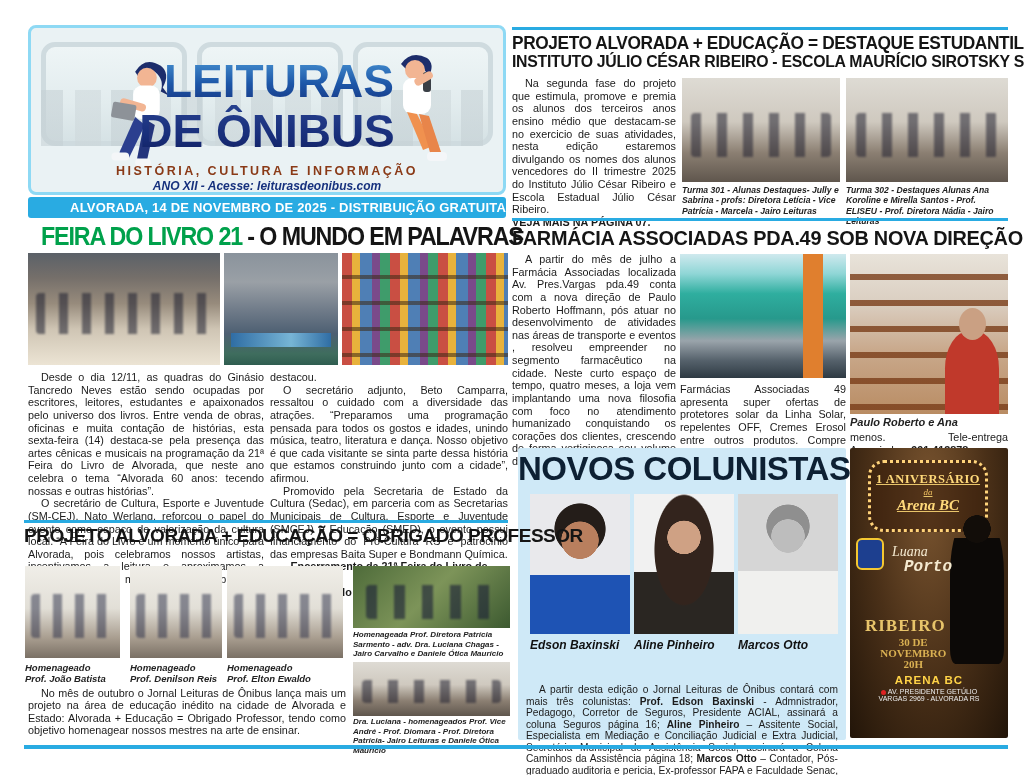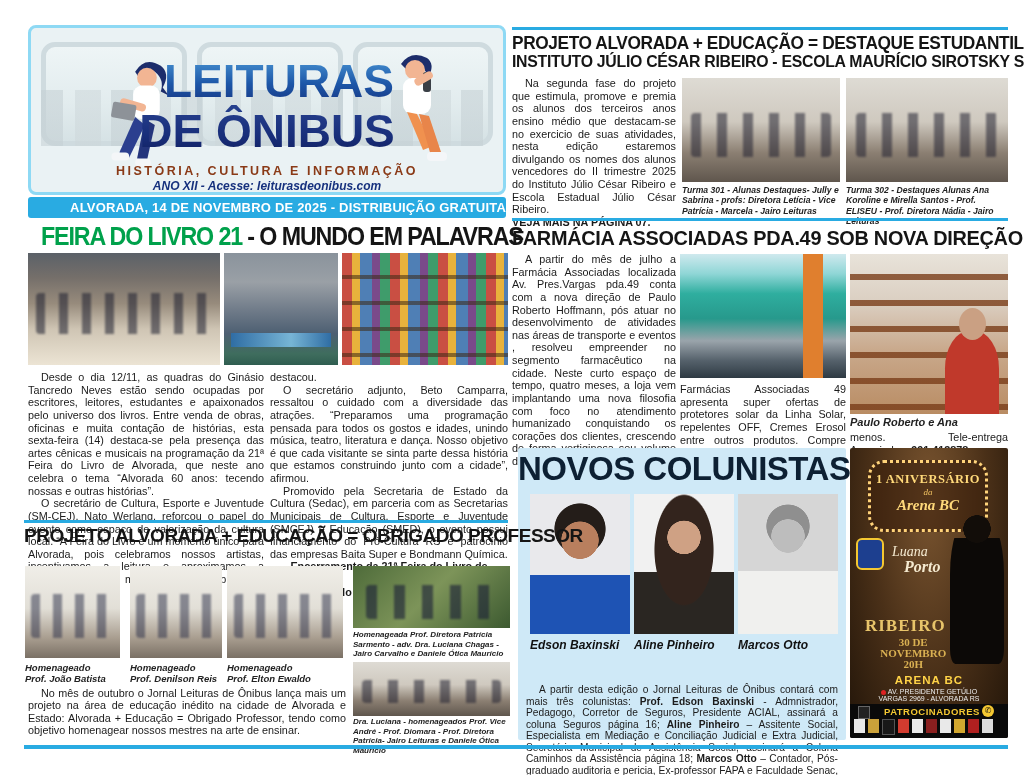--- a/index.html
+++ b/index.html
@@ -76,21 +76,21 @@
   }
   .banner{position:absolute;left:28px;top:197px;width:478px;height:21px;background:#29abe2;
         border-radius:3px;color:#fff;font-weight:bold;font-size:13px;line-height:21px;text-align:right;letter-spacing:.2px;}
   
   .panel{position:absolute;left:518px;top:448px;width:328px;height:292px;background:#cfe9f7;border-radius:2px;}
   
   .poster{position:absolute;left:850px;top:448px;width:158px;height:290px;overflow:hidden;border-radius:2px;
         background:radial-gradient(ellipse at 50% 18%,#7a5530 0%,#4a3018 52%,#221509 100%);
         font-family:"Liberation Serif",serif;color:#e8c46a;}
   .marquee{position:absolute;left:18px;top:12px;width:120px;height:72px;border:3px dotted #ffd37a;
-        border-radius:16px;background:rgba(55,28,10,.55);text-align:center;box-sizing:border-box;}
+        border-radius:16px;background:rgba(55,28,10,.55);text-align:center;box-sizing:border-box;text-decoration:underline;}
   .slogos{position:absolute;left:4px;bottom:3px;right:4px;display:flex;gap:3px;}
   .slogo{width:11px;height:14px;background:#e9e9e9;}
   .slogo:nth-child(2){background:#caa13a}.slogo:nth-child(3){background:#181818;border:1px solid #555}
   .slogo:nth-child(4){background:#d23b2f}.slogo:nth-child(6){background:#8a1f1f}
   .slogo:nth-child(8){background:#d2a72f}.slogo:nth-child(9){background:#b02020}
   .slogo:nth-child(10){background:#dddddd}
   .pin{display:inline-block;width:5px;height:5px;border-radius:50%;background:#d22;vertical-align:middle;margin-right:2px;}
   .sil{position:absolute;right:4px;top:66px;width:54px;height:150px;
        background:radial-gradient(14px at 50% 10%,#120d09 97%,rgba(0,0,0,0) 100%),
                   linear-gradient(180deg,rgba(0,0,0,0) 0 16%,#0c0907 16%);
@@ -217,51 +217,32 @@
 
   <div class="poster">
     <div class="marquee">
       <div style="font-size:12.5px;font-weight:bold;color:#ffd97a;margin-top:9px;letter-spacing:.5px;">1 ANIVERSÁRIO</div>
       <div style="font-size:9px;font-style:italic;color:#f0c060;">da</div>
       <div style="font-size:15px;font-style:italic;font-weight:bold;color:#ffd97a;">Arena BC</div>
     </div>
     <div class="abs" style="left:6px;top:90px;width:24px;height:28px;background:#1d3f8f;border:2px solid #f4c832;border-radius:6px;"></div>
     <div class="sil"></div>
     <div class="abs" style="left:42px;top:96px;font-family:'Liberation Serif',serif;font-style:italic;font-size:14px;color:#f5ead0;">Luana</div>
-    <div class="abs" style="left:54px;top:110px;font-family:Liberation Serif, serif;font-style:italic;font-weight:bold;font-size:16px;color:#f5ead0;">Porto</div>
+    <div class="abs" style="left:54px;top:110px;font-family:Liberation Mono, monospace;font-style:italic;font-weight:bold;font-size:16px;color:#f5ead0;">Porto</div>
     <div class="abs" style="left:0;top:168px;width:70%;text-align:center;font-size:17px;font-weight:bold;letter-spacing:1px;color:#e8c46a;">RIBEIRO</div>
     <div class="abs" style="left:0;top:188px;width:80%;text-align:center;font-size:11px;font-weight:bold;color:#d9b052;">30 DE</div>
     <div class="abs" style="left:0;top:199px;width:80%;text-align:center;font-size:11px;font-weight:bold;color:#d9b052;">NOVEMBRO</div>
     <div class="abs" style="left:0;top:210px;width:80%;text-align:center;font-size:11px;font-weight:bold;color:#d9b052;">20H</div>
     <div class="abs" style="left:0;top:226px;width:100%;text-align:center;font-size:11.5px;font-weight:bold;
          font-family:'Liberation Sans',sans-serif;color:#ffd347;letter-spacing:1px;">ARENA BC</div>
     <div class="abs" style="left:0;top:240px;width:100%;text-align:center;font-size:7px;color:#eee;
          font-family:'Liberation Sans',sans-serif;">
       <span class="pin"></span><span>AV. PRESIDENTE GETÚLIO</span><br>
       <span>VARGAS 2969 - ALVORADA RS</span>
     </div>
-    <div class="abs" style="left:0;top:256px;width:100%;height:34px;background:#0a0a0a;">
-      <span style="position:absolute;left:34px;top:2px;font-size:9.5px;font-weight:bold;color:#f4c832;
-            font-family:'Liberation Sans',sans-serif;letter-spacing:.5px;">PATROCINADORES</span>
-      <span style="position:absolute;right:14px;top:1px;width:12px;height:12px;border-radius:50%;background:#f4c832;
-            color:#111;font-size:8px;line-height:12px;text-align:center;">✆</span>
-      <span style="position:absolute;left:8px;top:2px;width:10px;height:11px;background:#222;border:1px solid #666;"></span>
-      <div class="slogos">
-        <span class="slogo"></span>
-          <span class="slogo"></span>
-          <span class="slogo"></span>
-          <span class="slogo"></span>
-          <span class="slogo"></span>
-          <span class="slogo"></span>
-          <span class="slogo"></span>
-          <span class="slogo"></span>
-          <span class="slogo"></span>
-          <span class="slogo"></span>
-      </div>
-    </div>
   </div>
 
   <div class="abs hl" style="left:24px;top:525px;width:484px;text-align:center;font-size:19px;letter-spacing:-0.5px;">PROJETO ALVORADA + EDUCAÇÃO = OBRIGADO PROFESSOR</div>
 
   <div class="photo ph-board" style="left:25px;top:566px;width:95px;height:92px;"></div>
   <div class="photo ph-board" style="left:130px;top:566px;width:92px;height:92px;"></div>
   <div class="photo ph-board" style="left:227px;top:566px;width:116px;height:92px;"></div>
   <div class="photo ph-garden" style="left:353px;top:566px;width:157px;height:62px;"></div>
   <div class="abs cap" style="left:353px;top:630px;width:157px;font-size:8px;">Homenageada Prof. Diretora Patrícia Sarmento - adv. Dra. Luciana Chagas - Jairo Carvalho e Daniele Ótica Maurício</div>
   <div class="photo ph-class" style="left:353px;top:662px;width:157px;height:54px;"></div>

